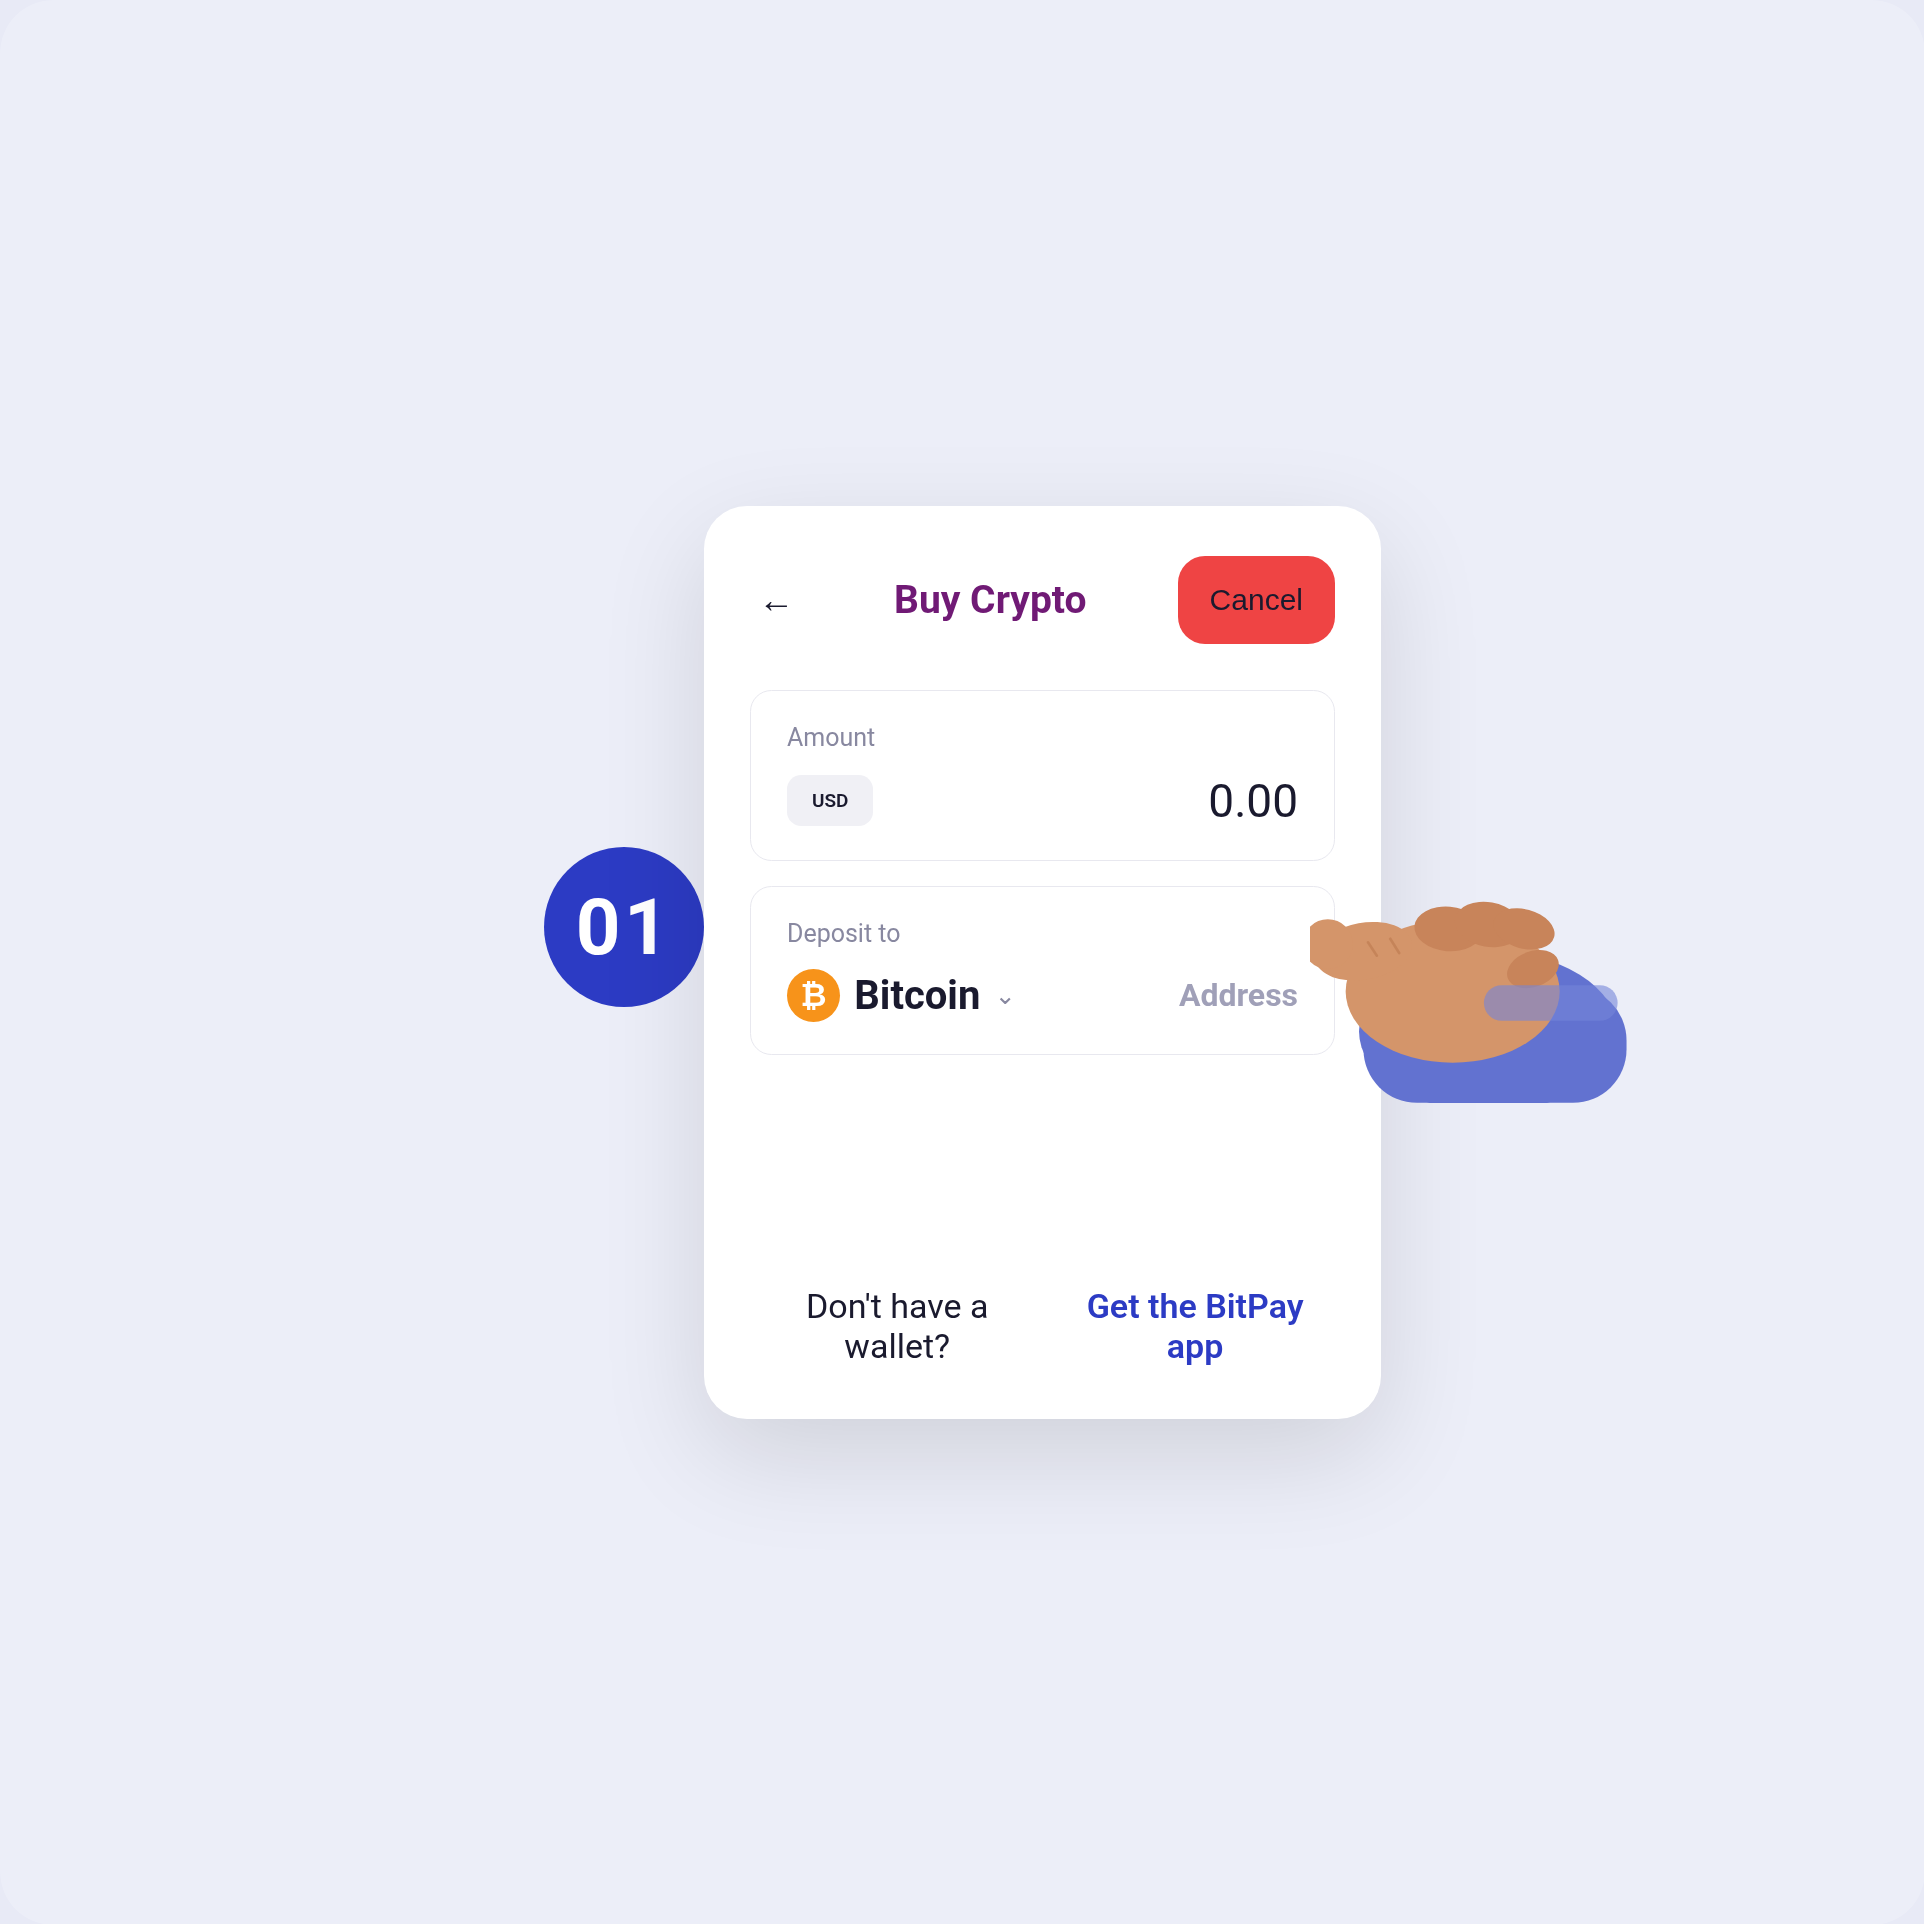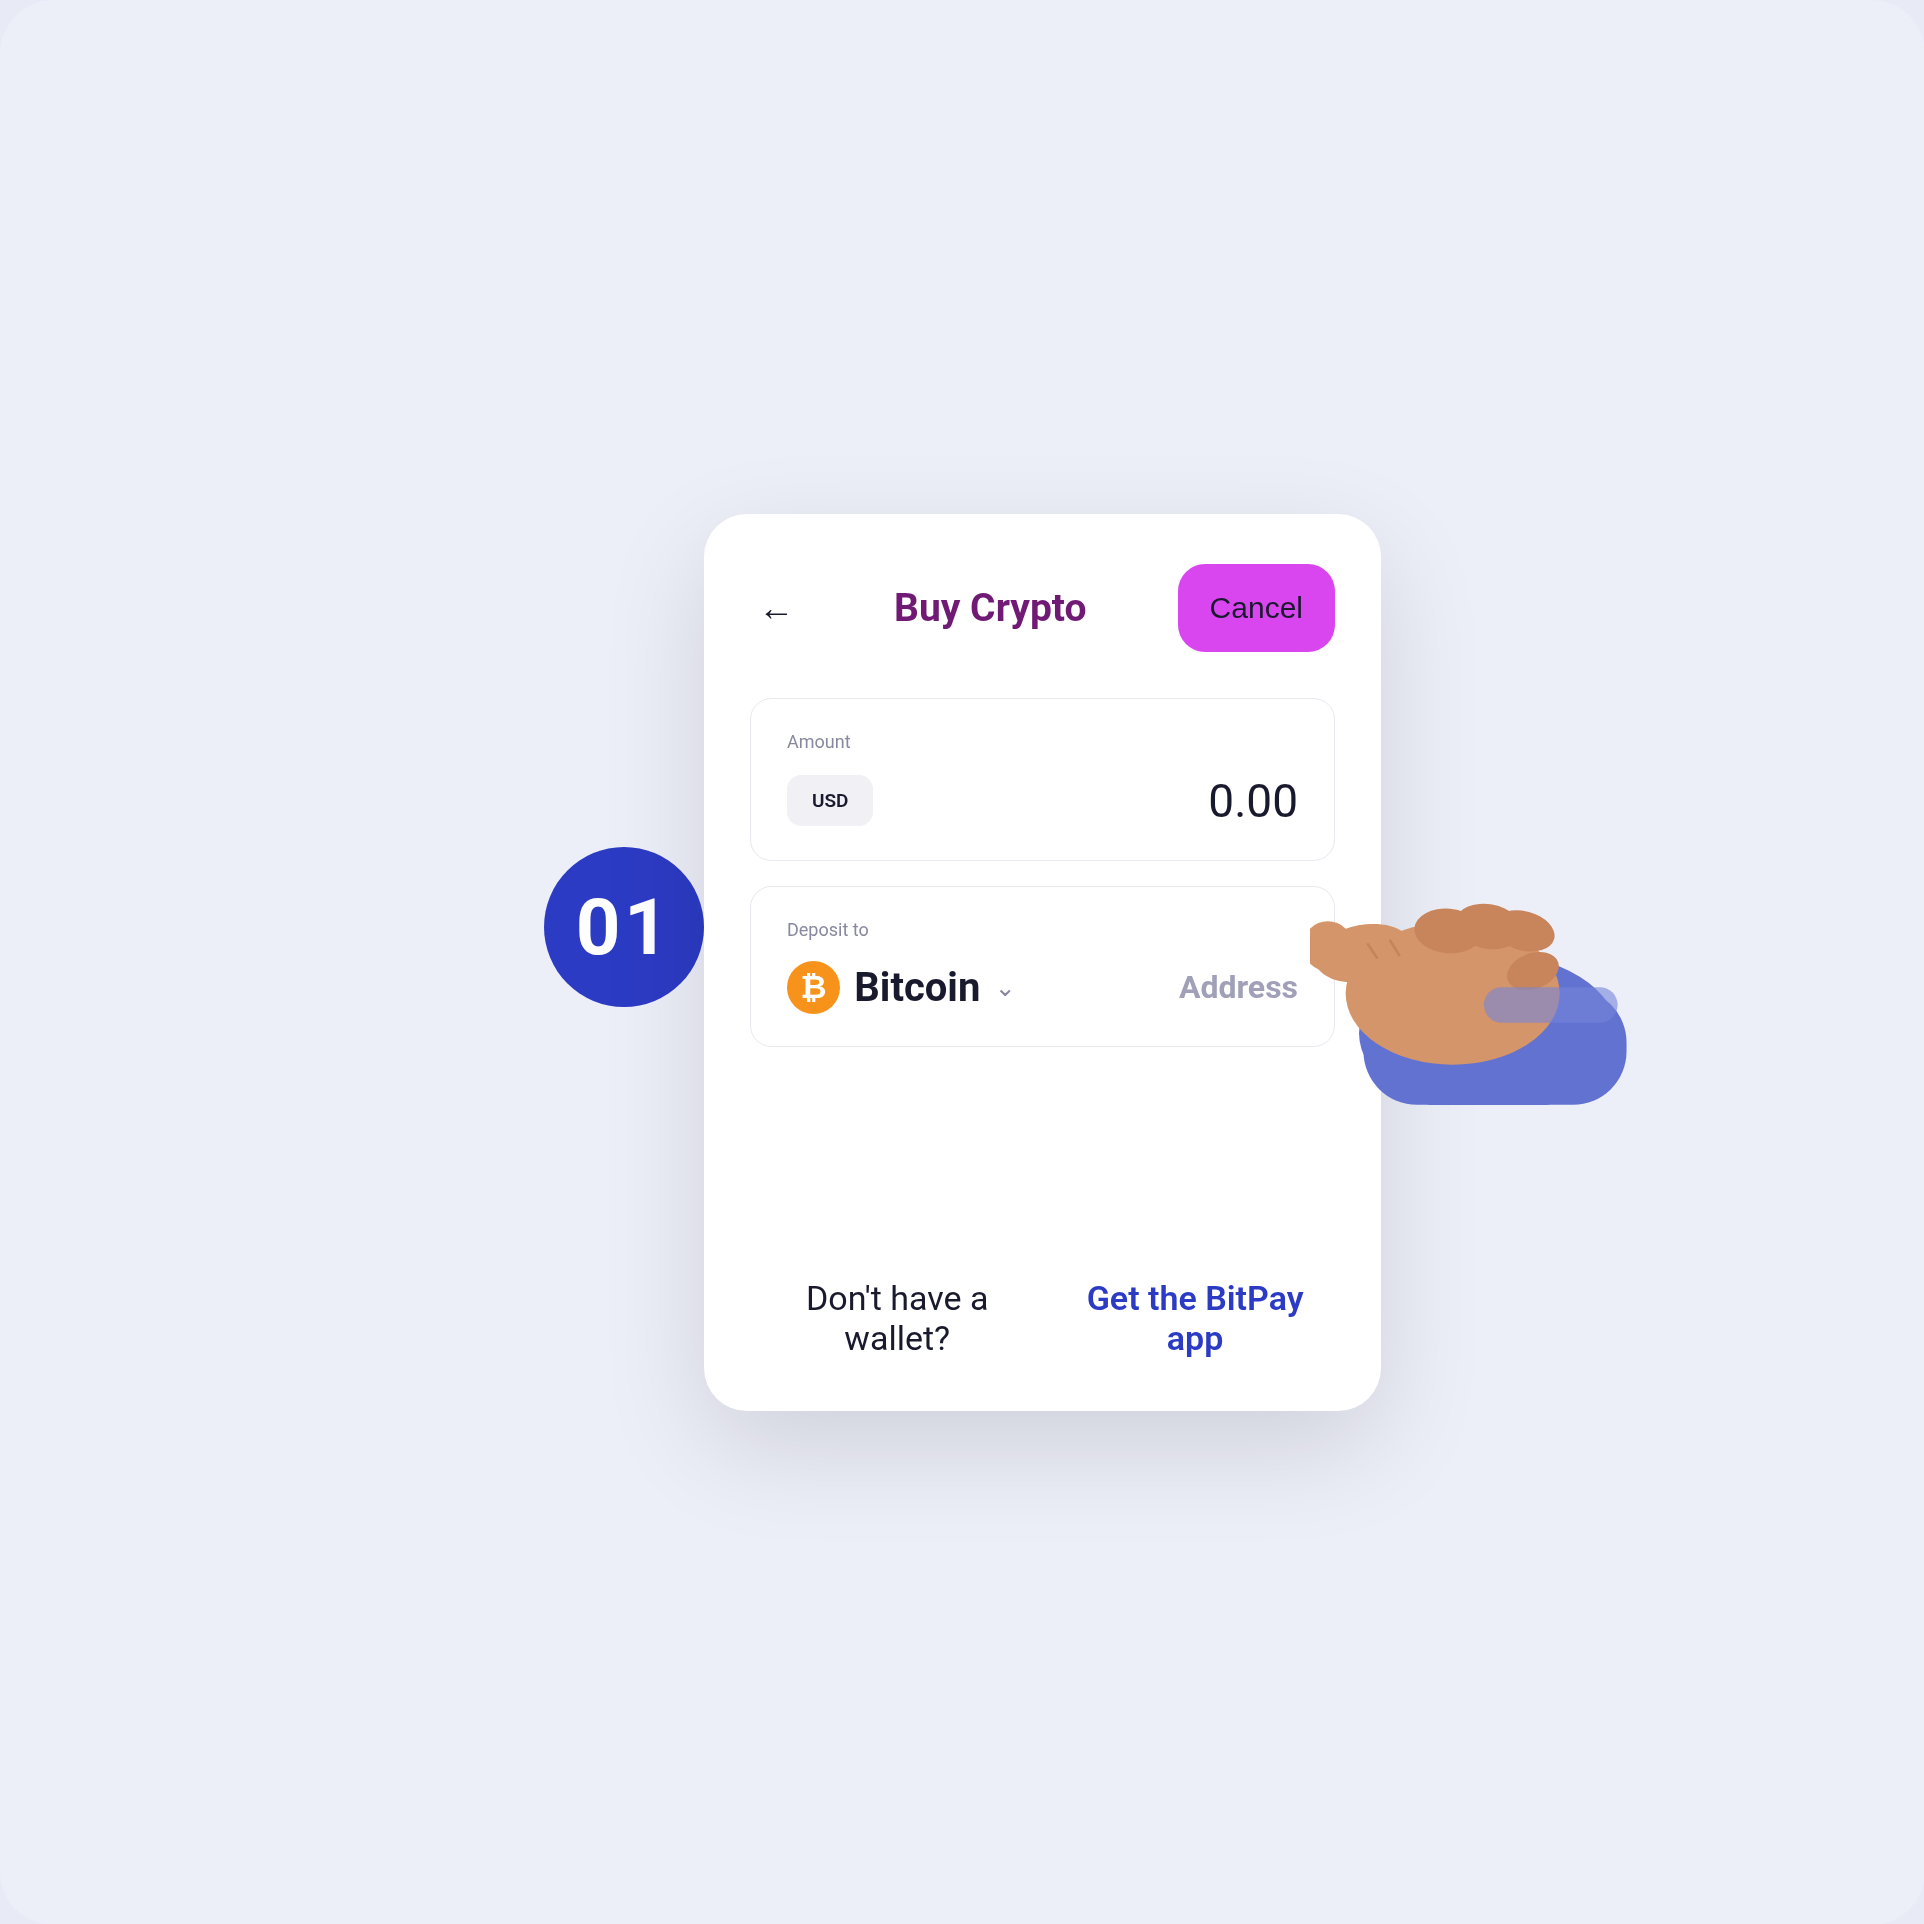--- a/index.html
+++ b/index.html
@@ -89,21 +89,21 @@
       line-height: 1;
     }
 
     .page-title {
       font-size: 39px;
       font-weight: 700;
       color: #701a75;
     }
 
     .cancel-button {
-      background-color: #d946ef;
+      background-color: #ef4444;
       border: none;
       border-radius: 27px;
       padding: 27px 32px;
       font-size: 30px;
       color: #1a1a2e;
       cursor: pointer;
       font-weight: 500;
     }
 
     .form-section {
@@ -111,21 +111,21 @@
     }
 
     .field-card {
       background-color: #ffffff;
       border: 1.8px solid #e8e8ef;
       border-radius: 21.4px;
       padding: 32px 36px;
     }
 
     .field-label {
-      font-size: 18px;
+      font-size: 25px;
       color: #8888a0;
       margin-bottom: 21.4px;
       font-weight: 400;
     }
 
     .field-row {
       display: flex;
       align-items: center;
       justify-content: space-between;
     }

